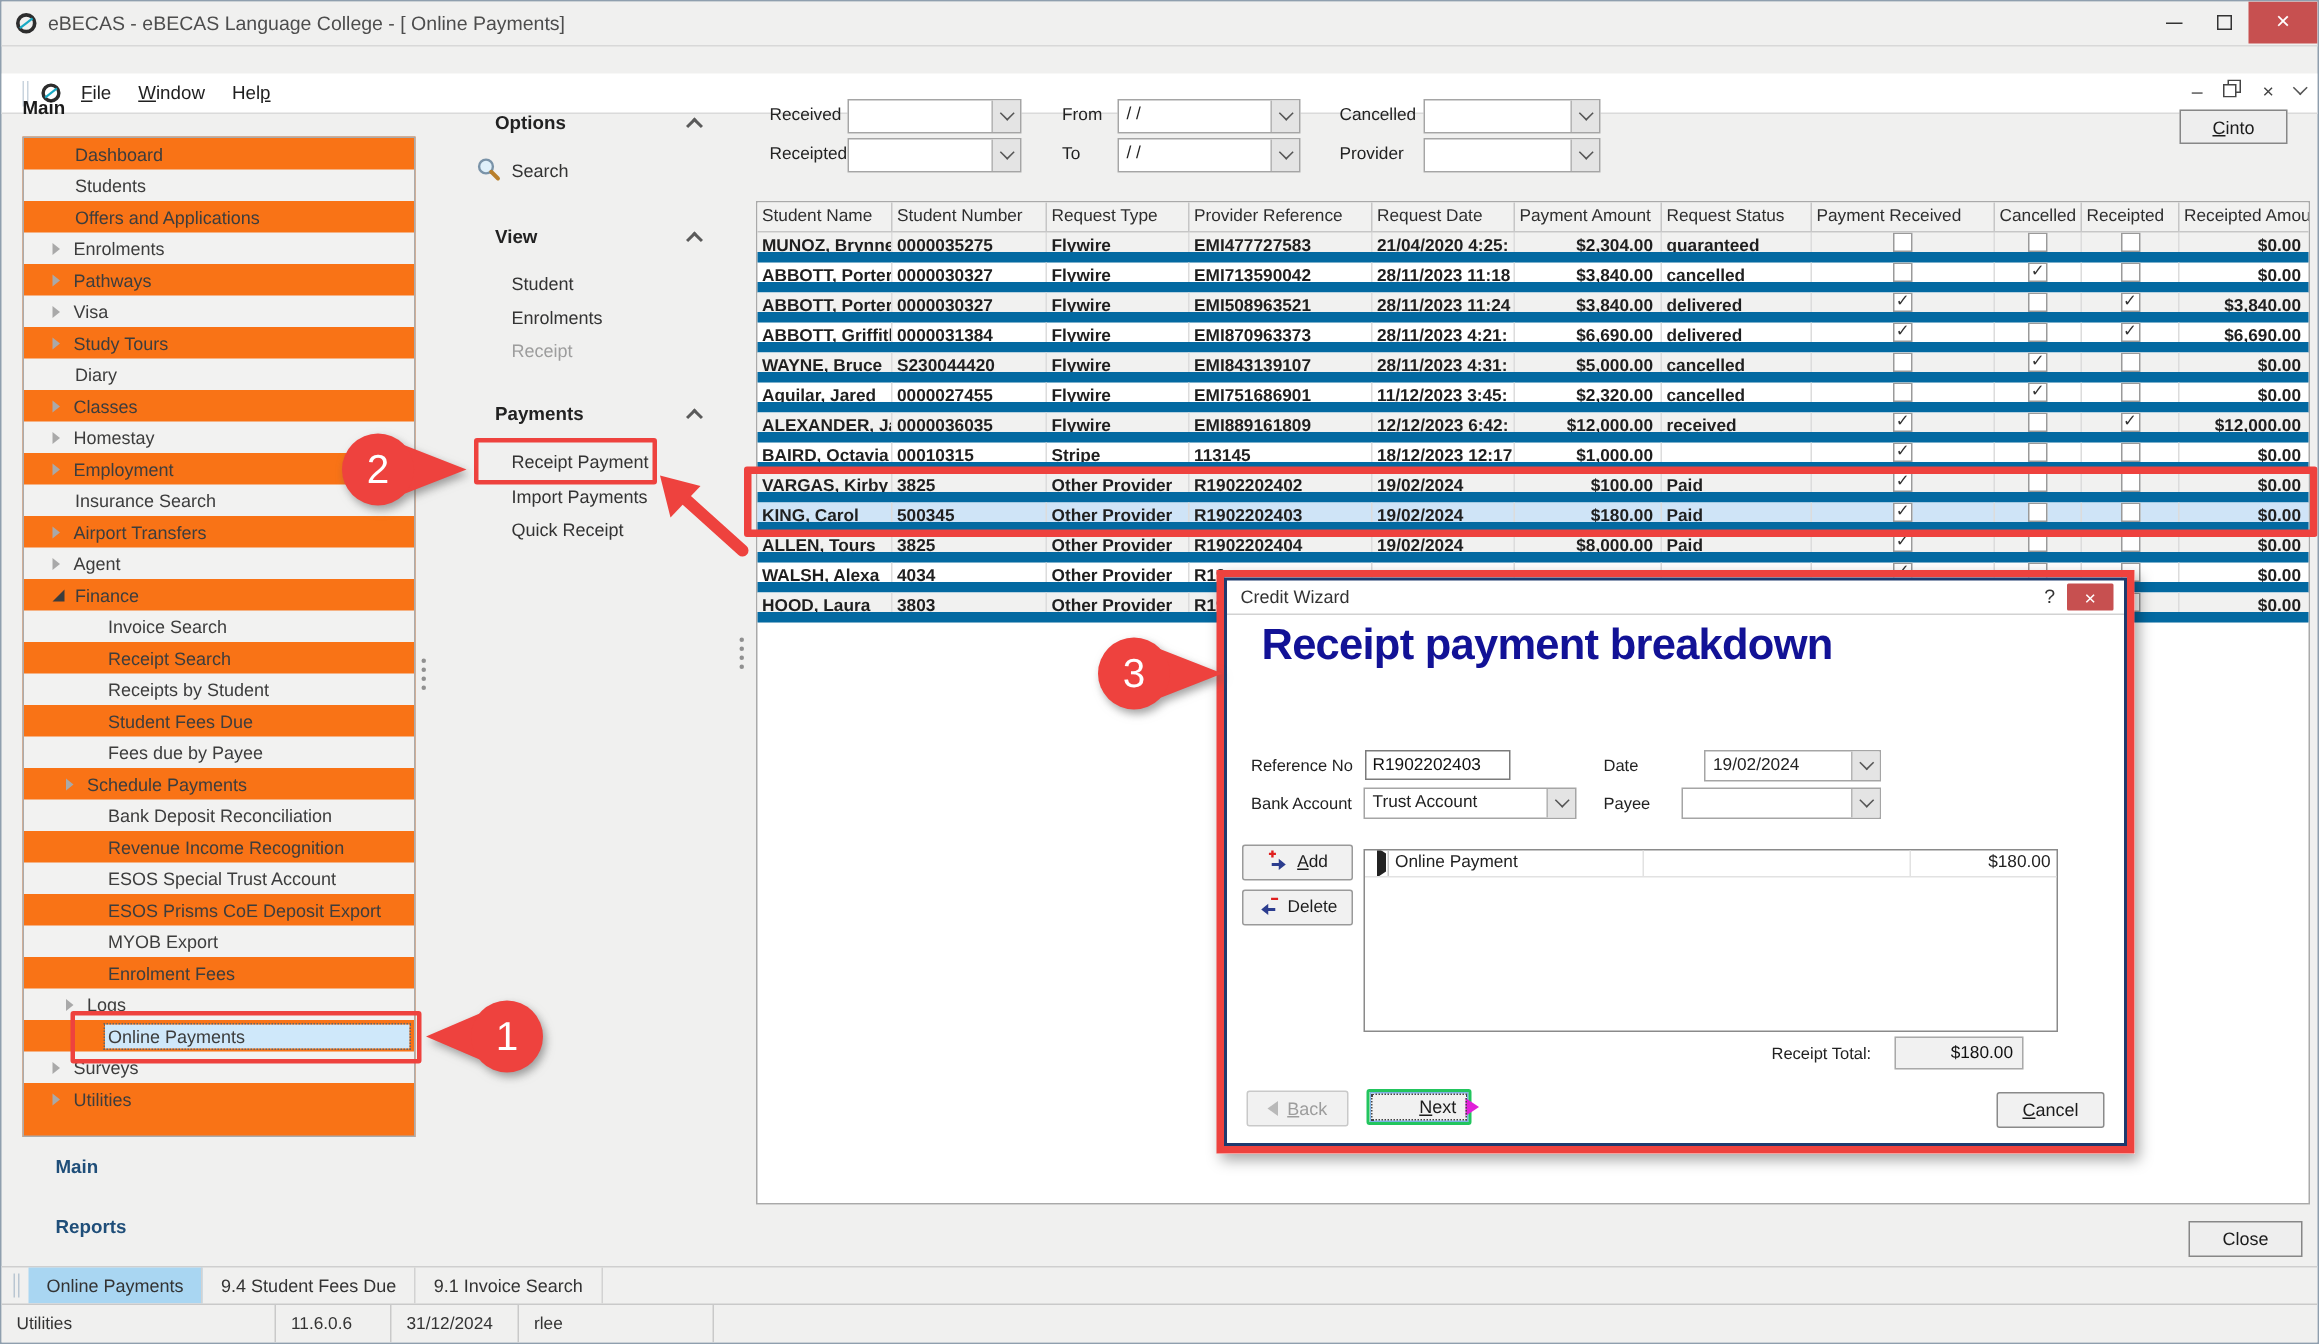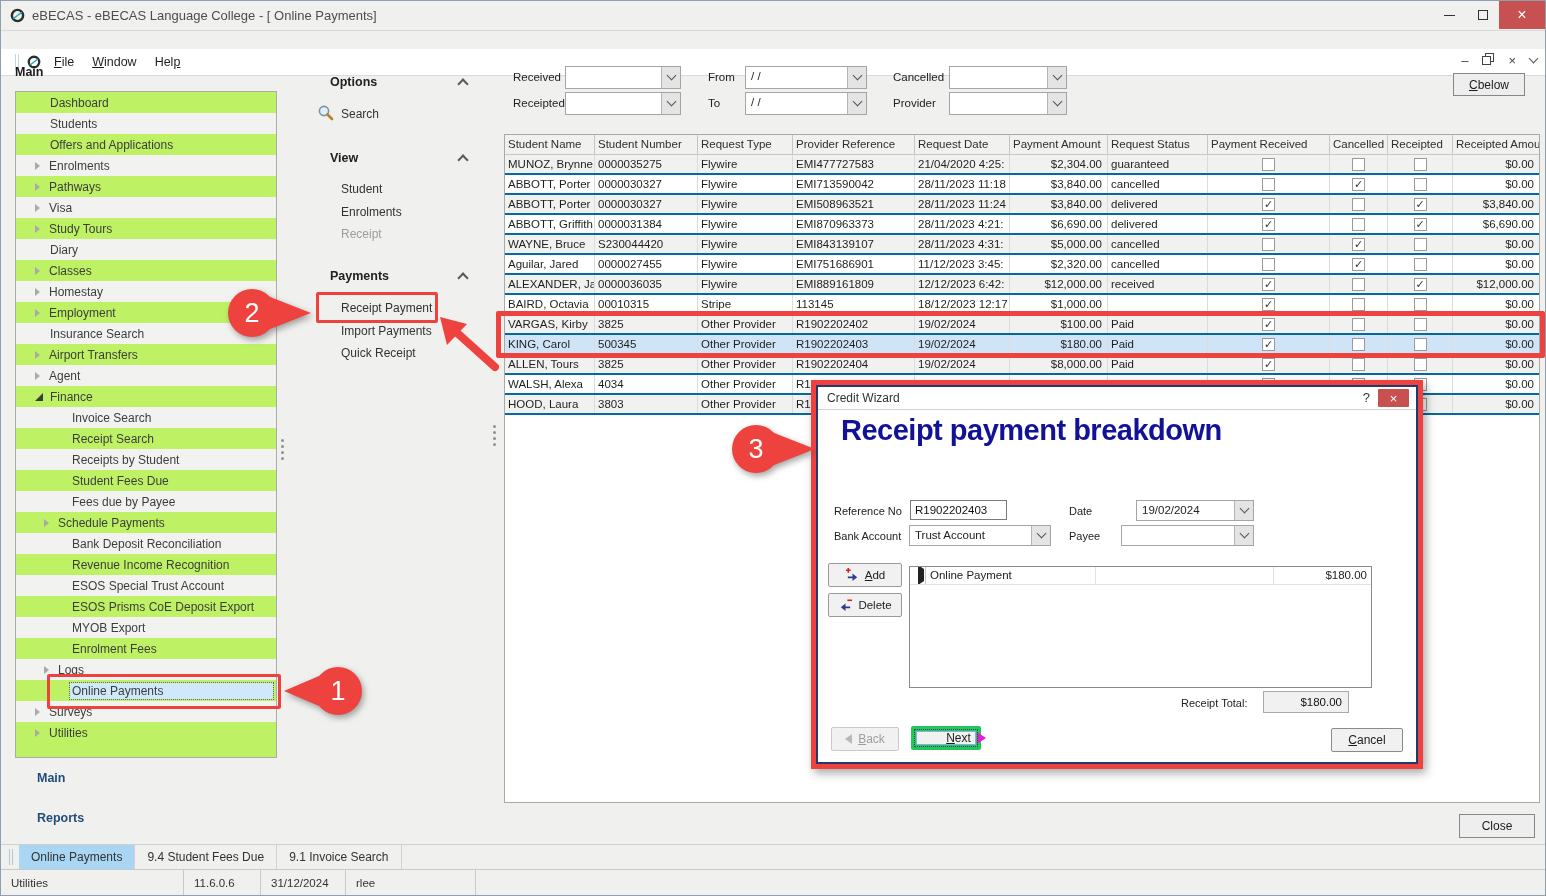--- a/index.html
+++ b/index.html
@@ -24,21 +24,21 @@
     border-bottom:1px solid #dadada;display:flex;align-items:center;font-size:12.5px;color:#1f1f1f;margin-top:18px;}
   .menu-grip{width:4px;height:17px;border-left:1px solid #c9d4de;border-right:1px solid #c9d4de;margin:0 8px 0 14px;}
   .menu-item{padding:4px 9px;cursor:default;}
   .menu-item u{text-decoration:underline;}
   .mdi-controls{position:absolute;right:8px;top:4px;display:flex;align-items:center;gap:14px;color:#444;}
   .mdi-controls .glyph{font-size:13px;line-height:13px;}
   .cdown{width:7px;height:7px;border-right:1.7px solid #555;border-bottom:1.7px solid #555;transform:rotate(45deg);margin-top:-4px;}
 
   
   .side-header{position:absolute;left:14px;top:64px;font-size:12.5px;font-weight:bold;color:#1b1b1b;}
-  .tree{position:absolute;left:14px;top:90px;width:262px;height:667px;background:#bef264;border:1px solid #ababab;
+  .tree{position:absolute;left:14px;top:90px;width:262px;height:667px;background:#f97316;border:1px solid #ababab;
     overflow:hidden;font-size:12px;color:#3d3d3d;}
   .trow{display:flex;align-items:center;height:21px;white-space:nowrap;}
   .trow:nth-child(even){background:#f2f2f1;}
   .trow.l1{padding-left:19px;}
   .trow.l2{padding-left:41px;}
   .tri{width:0;height:0;flex:0 0 auto;}
   .tri.col{border-left:5px solid #a9a9a9;border-top:4px solid transparent;border-bottom:4px solid transparent;margin-right:7px;}
   .tri.exp{border-bottom:8px solid #3c3c3c;border-left:8px solid transparent;margin-right:5px;}
   .tri.leaf{border:4px solid transparent;margin-right:5px;}
   .trow .lbl{padding:1px 2px;}
@@ -60,21 +60,21 @@
   .combo .cbtn{width:19px;background:#e4e4e4;border-left:1px solid #b5b5b5;display:flex;align-items:center;justify-content:center;}
   .btn-std{position:absolute;background:#eeeeee;border:1px solid #878787;font-size:12px;color:#1c1c1c;
     display:flex;align-items:center;justify-content:center;cursor:default;}
   .btn-std u{text-decoration:underline;}
 
   
   .main-white{position:absolute;left:503px;top:133px;width:1036px;height:669px;background:#fff;border:1px solid #a9a9a9;z-index:1;}
   .thead{display:flex;height:20px;background:#f1f1f0;}
   .th{border-right:1px solid #c6c6c6;border-bottom:1px solid #c6c6c6;font-size:11.5px;color:#2e2e2e;
     padding:3px 3px 0 3px;white-space:nowrap;overflow:hidden;}
-  .tr{display:flex;height:20px;border-bottom:2px solid #0369a1;}
+  .tr{display:flex;height:20px;border-bottom:7px solid #0369a1;font-weight:bold;}
   .tr:nth-of-type(even){background:#f1f1f0;}
   .tr.sel{background:#cfe4f7;}
   .td{border-right:1px solid #dcdcdc;font-size:11.5px;color:#1f1f1f;padding:3px 3px 0 3px;white-space:nowrap;overflow:hidden;}
   .td.r{text-align:right;padding-right:5px;}
   .td.cc{display:flex;align-items:center;justify-content:center;padding:0;}
   .cb{width:13px;height:13px;border:1px solid #9a9a9a;background:#fff;font-size:11px;line-height:11px;text-align:center;color:#333;}
   .c0{width:90px}.c1{width:103px}.c2{width:95px}.c3{width:122px}.c4{width:95px}.c5{width:98px}
   .c6{width:100px}.c7{width:122px}.c8{width:58px}.c9{width:65px}.c10{width:86px;border-right:none;}
 
   
@@ -114,21 +114,21 @@
   .g0{width:16px}.g1{width:170px}.g2{width:178px}.g3{width:97px;border-right:none;}
   .selarrow{width:0;height:0;border-left:6px solid #222;border-top:4px solid transparent;border-bottom:4px solid transparent;margin:5px 0 0 4px;}
   .total-box{position:absolute;left:445px;top:304px;width:86px;height:22px;background:#f1f1f1;border:1px solid #a9a9a9;
     font-size:11.5px;color:#111;text-align:right;padding:4px 6px 0 0;}
   .dbtn{position:absolute;height:24px;background:#f1f1f1;border:1px solid #8a8a8a;border-radius:2px;
     display:flex;align-items:center;justify-content:center;gap:6px;font-size:12px;color:#1c1c1c;}
   .dbtn u{text-decoration:underline;}
   .dbtn.disabled{color:#9d9d9d;border-color:#c9c9c9;}
   .tri-back{width:0;height:0;border-right:7px solid #b9b9b9;border-top:5px solid transparent;border-bottom:5px solid transparent;}
   .tri-next{width:0;height:0;border-left:9px solid #e020d8;border-top:6px solid transparent;border-bottom:6px solid transparent;}
-  .dbtn.focus{border:5px solid #22c55e;outline:1px dotted #444;outline-offset:-4px;box-shadow:0 0 0 1px #7fb2e5 inset;padding-left:40px;}
+  .dbtn.focus{border:2px solid #22c55e;outline:1px dotted #444;outline-offset:-4px;box-shadow:0 0 0 1px #7fb2e5 inset;padding-left:40px;}
 
   
   .ann{z-index:20;}
   .ann-rect{position:absolute;border:3px solid #ee423e;border-radius:2px;z-index:20;}
   .ann-rect.thick{border-width:5px;z-index:5;}
   .balloon{position:absolute;filter:drop-shadow(2px 3px 3px rgba(90,90,90,.55));z-index:25;}
 </style>
 </head>
 <body>
 
@@ -378,21 +378,21 @@
       </span>
     </div>
   <div class="flabel" style="left:892px;top:96px;">Provider</div>
   <div class="combo" style="left:948px;top:91px;width:118px;height:23px;">
       <span class="val"></span>
       <span class="cbtn">
         <span class="cdown"></span>
       </span>
     </div>
   <div class="btn-std" style="left:1452px;top:72px;width:72px;height:23px;">
-      <span><u>C</u><span>below</span></span>
+      <span><u>C</u><span>into</span></span>
     </div>
 
   <div class="main-white">
     <div class="thead">
       <span class="th c0">Student Name</span>
       <span class="th c1">Student Number</span>
       <span class="th c2">Request Type</span>
       <span class="th c3">Provider Reference</span>
       <span class="th c4">Request Date</span>
       <span class="th c5">Payment Amount</span>

